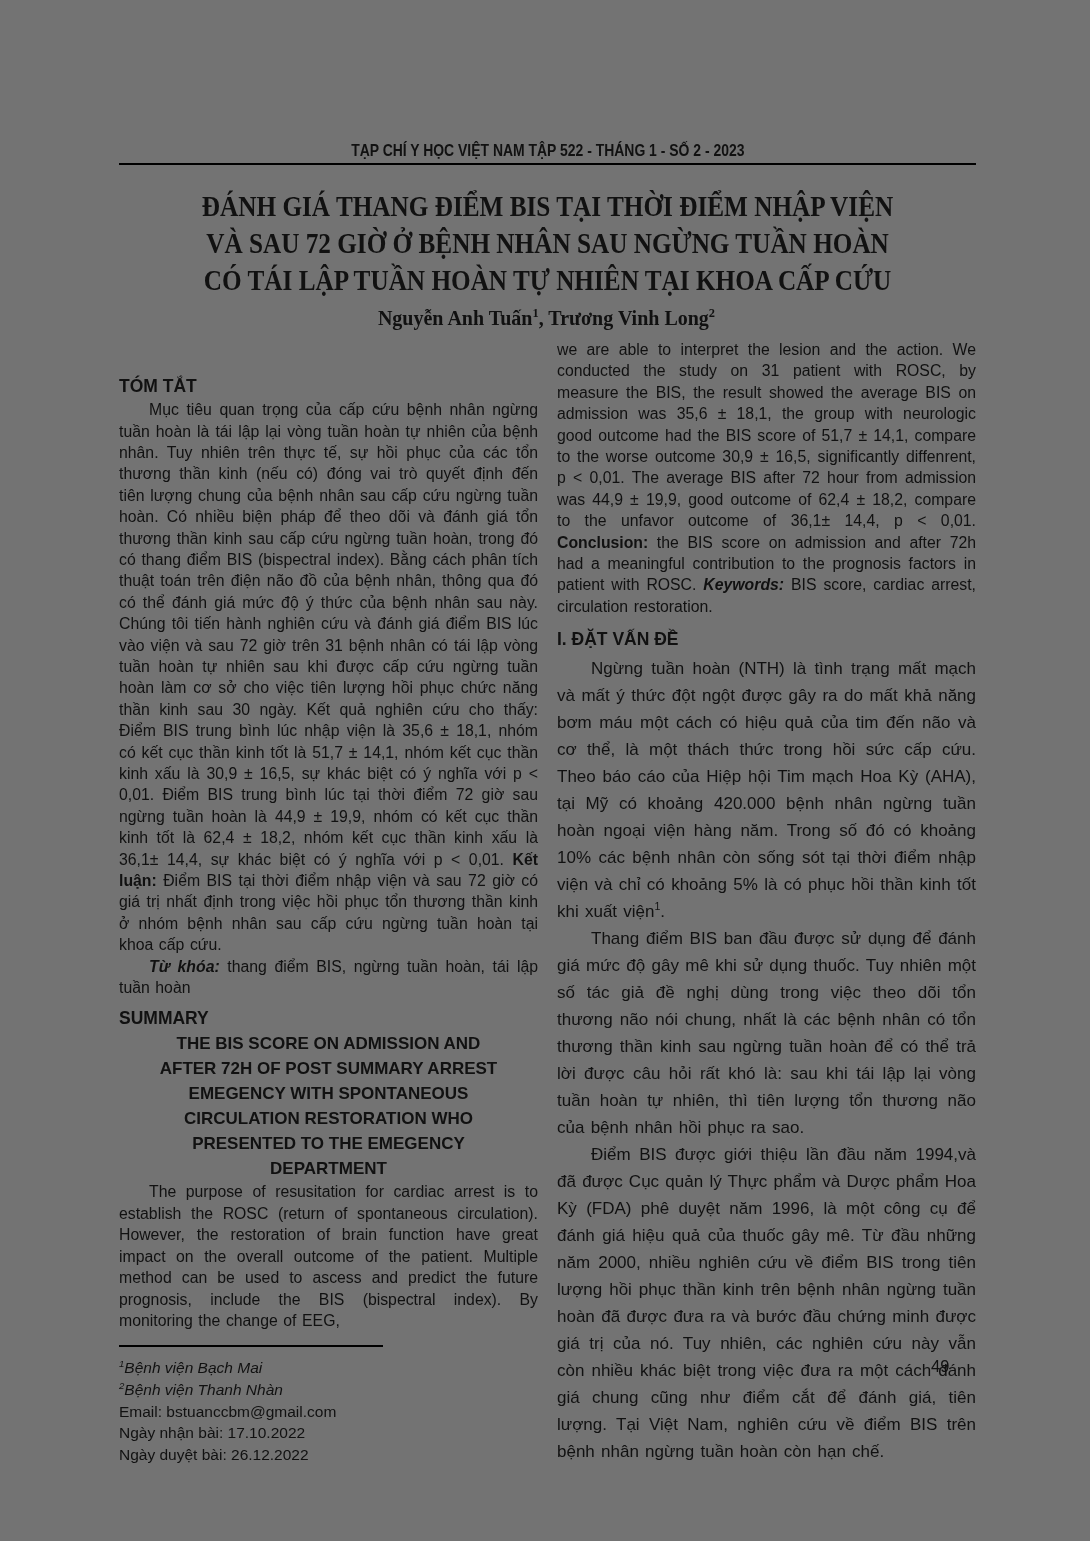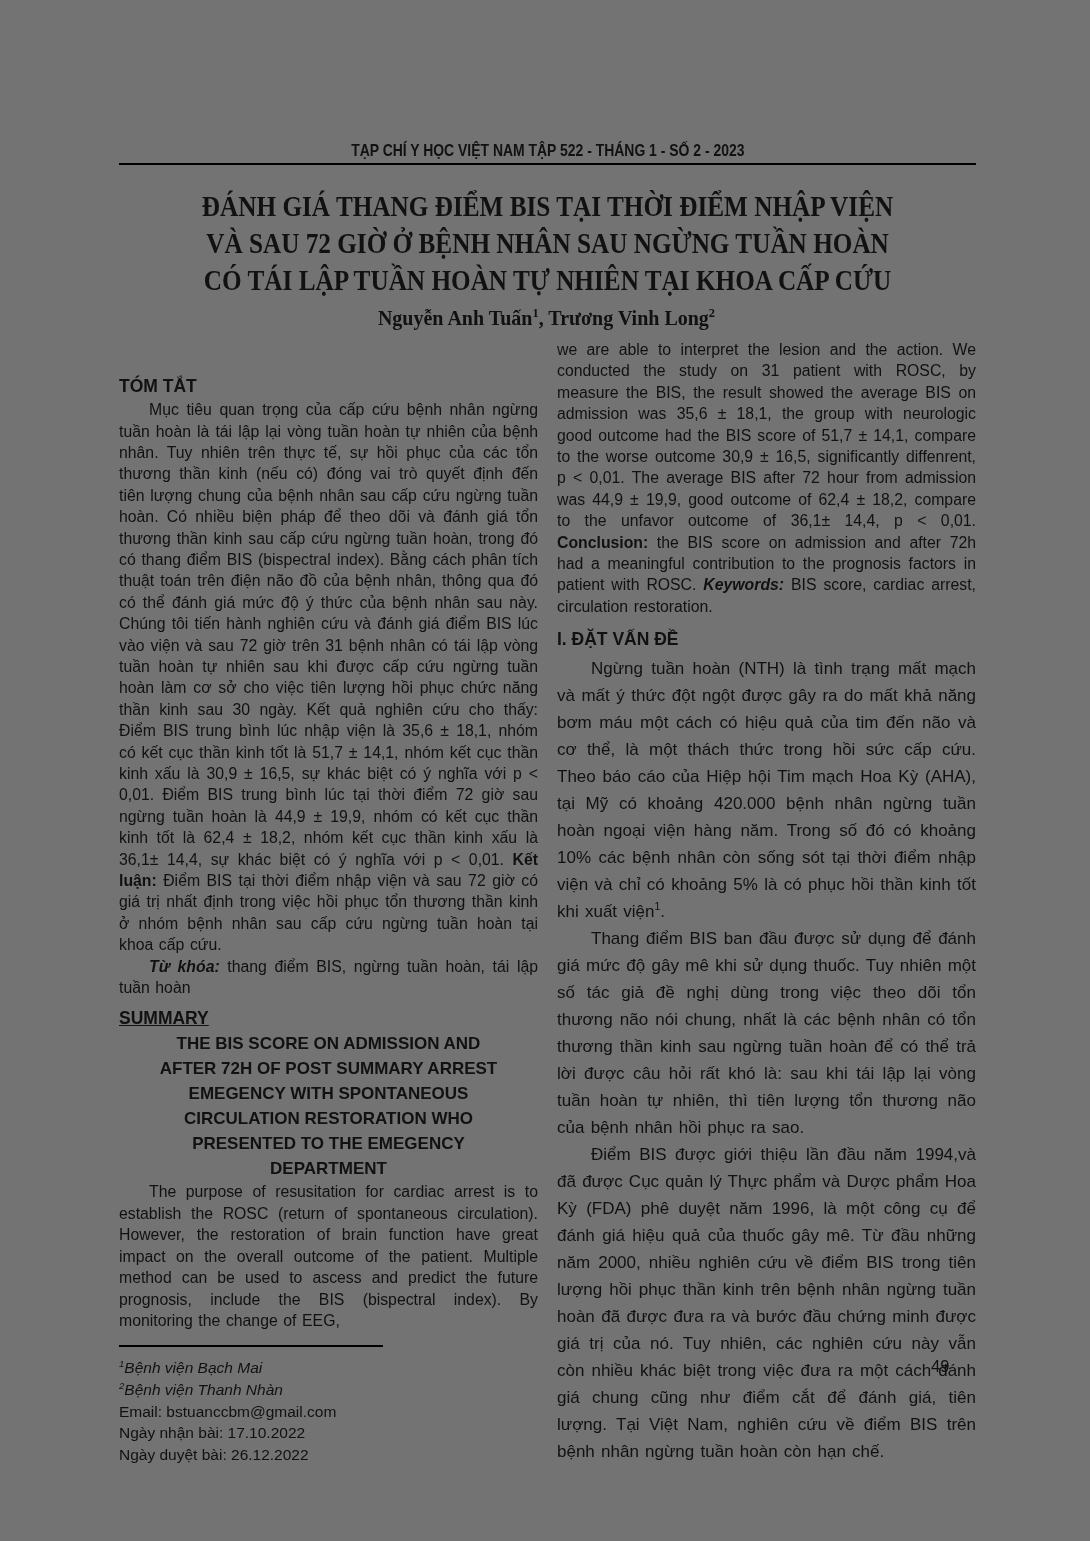--- a/index.html
+++ b/index.html
@@ -140,21 +140,21 @@
       </div>
 
     <div class="authors"><span>Nguyễn Anh Tuấn</span><sup>1</sup><span>, Trương Vinh Long</span><sup>2</sup></div>
 
     <div class="columns">
 
       <div class="col">
         <h2 class="sec">TÓM TẮT</h2>
         <p class="abs"><span>Mục tiêu quan trọng của cấp cứu bệnh nhân ngừng tuần hoàn là tái lập lại vòng tuần hoàn tự nhiên của bệnh nhân. Tuy nhiên trên thực tế, sự hồi phục của các tổn thương thần kinh (nếu có) đóng vai trò quyết định đến tiên lượng chung của bệnh nhân sau cấp cứu ngừng tuần hoàn. Có nhiều biện pháp để theo dõi và đánh giá tổn thương thần kinh sau cấp cứu ngừng tuần hoàn, trong đó có thang điểm BIS (bispectral index). Bằng cách phân tích thuật toán trên điện não đồ của bệnh nhân, thông qua đó có thể đánh giá mức độ ý thức của bệnh nhân sau này. Chúng tôi tiến hành nghiên cứu và đánh giá điểm BIS lúc vào viện và sau 72 giờ trên 31 bệnh nhân có tái lập vòng tuần hoàn tự nhiên sau khi được cấp cứu ngừng tuần hoàn làm cơ sở cho việc tiên lượng hồi phục chức năng thần kinh sau 30 ngày. Kết quả nghiên cứu cho thấy: Điểm BIS trung bình lúc nhập viện là 35,6 ± 18,1, nhóm có kết cục thần kinh tốt là 51,7 ± 14,1, nhóm kết cục thần kinh xấu là 30,9 ± 16,5, sự khác biệt có ý nghĩa với p &lt; 0,01. Điểm BIS trung bình lúc tại thời điểm 72 giờ sau ngừng tuần hoàn là 44,9 ± 19,9, nhóm có kết cục thần kinh tốt là 62,4 ± 18,2, nhóm kết cục thần kinh xấu là 36,1± 14,4, sự khác biệt có ý nghĩa với p &lt; 0,01. </span><span class="b">Kết luận:</span><span> Điểm BIS tại thời điểm nhập viện và sau 72 giờ có giá trị nhất định trong việc hồi phục tổn thương thần kinh ở nhóm bệnh nhân sau cấp cứu ngừng tuần hoàn tại khoa cấp cứu.</span></p>
         <p class="abs"><span class="b i">Từ khóa:</span><span> thang điểm BIS, ngừng tuần hoàn, tái lập tuần hoàn</span></p>
-        <h2 class="sec" style="margin-top:9px;text-decoration:underline;">SUMMARY</h2>
+        <h2 class="sec" style="margin-top:9px;">SUMMARY</h2>
         <div class="sum-title">
             <div>THE BIS SCORE ON ADMISSION AND</div>
             <div>AFTER 72H OF POST SUMMARY ARREST</div>
             <div>EMEGENCY WITH SPONTANEOUS</div>
             <div>CIRCULATION RESTORATION WHO</div>
             <div>PRESENTED TO THE EMEGENCY</div>
             <div>DEPARTMENT</div>
           </div>
         <p class="abs">The purpose of resusitation for cardiac arrest is to establish the ROSC (return of spontaneous circulation). However, the restoration of brain function have great impact on the overall outcome of the patient. Multiple method can be used to ascess and predict the future prognosis, include the BIS (bispectral index). By monitoring the change of EEG,</p>
 

